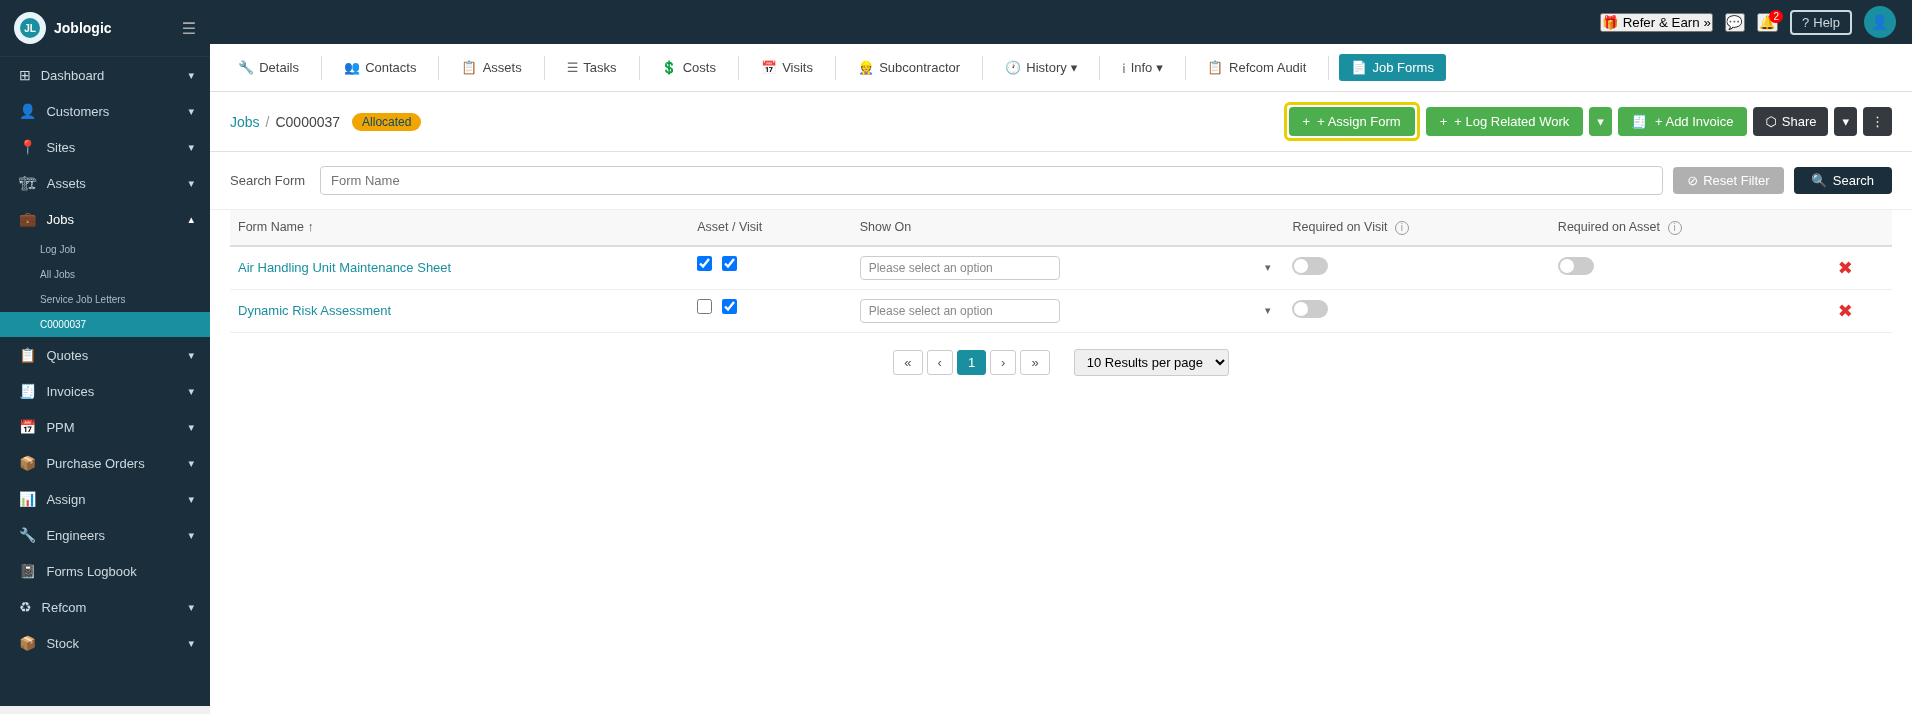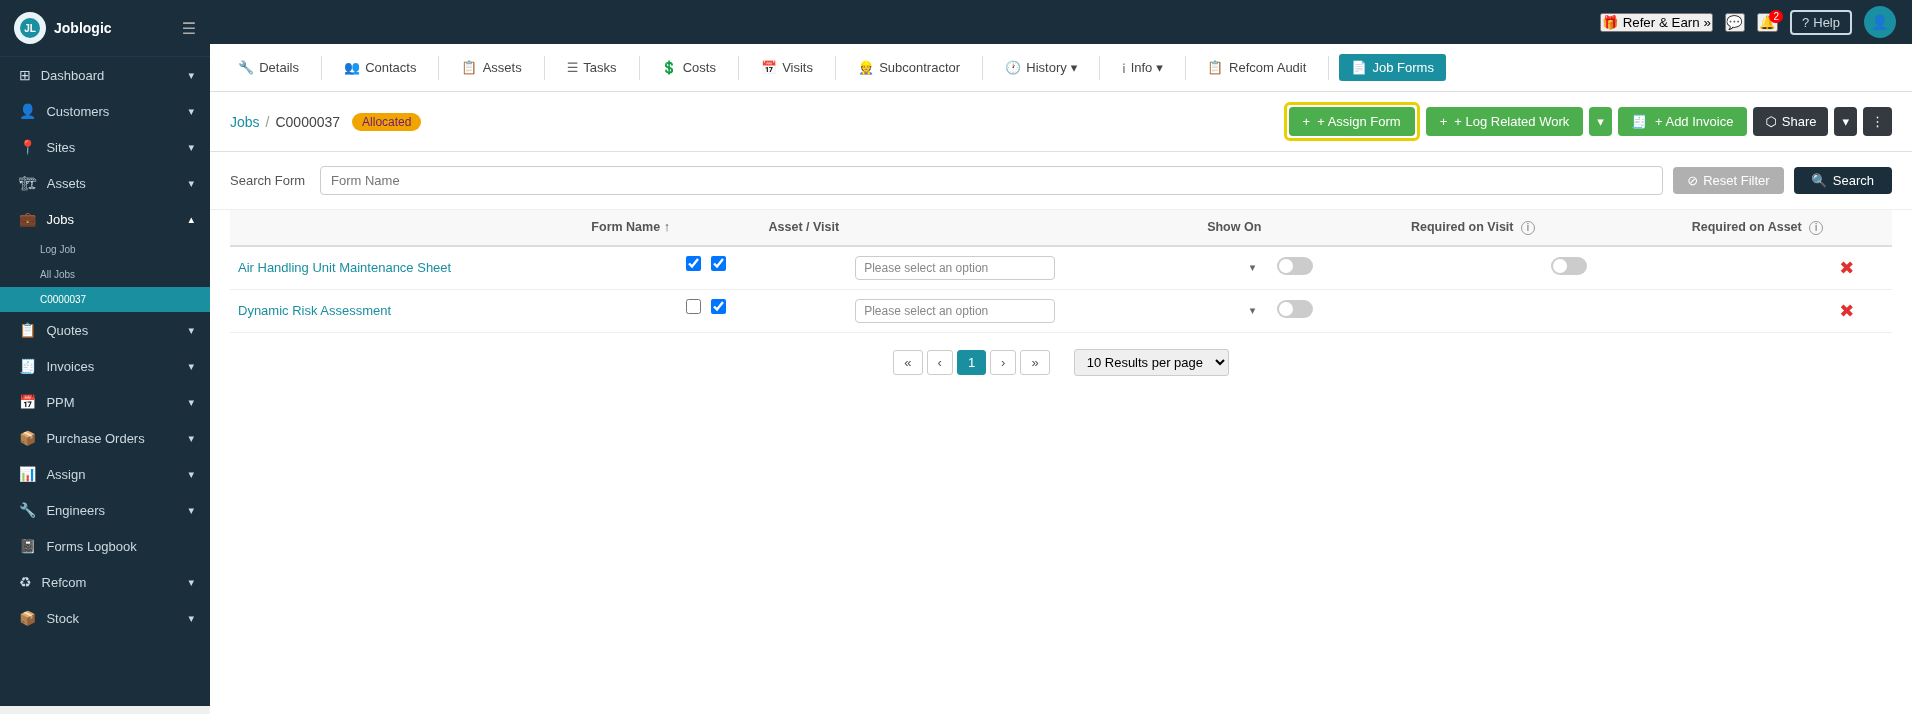--- a/index.html
+++ b/index.html
@@ -141,21 +141,21 @@
       display: flex;
       align-items: center;
       gap: 6px;
       font-size: 14px;
       color: #444;
     }
     .breadcrumb a { color: #1a8fa0; text-decoration: none; }
     .breadcrumb .sep { color: #999; }
     .status-badge {
       background: #f0a500;
-      color: #701a75;
+      color: #0c4a6e;
       padding: 2px 10px;
       border-radius: 10px;
       font-size: 12px;
     }
     .header-actions {
       margin-left: auto;
       display: flex;
       align-items: center;
       gap: 6px;
     }
@@ -253,24 +253,24 @@
       align-items: center;
       gap: 5px;
     }
 
     
     .table-area { padding: 0 20px; }
     table { width: 100%; border-collapse: collapse; }
     thead tr { border-bottom: 2px solid #ddd; background: #f8f8f8; }
     th {
       padding: 10px 8px;
-      text-align: right;
+      text-align: left;
       font-size: 12.5px;
       color: #555;
-      font-weight: 700;
+      font-weight: 400;
     }
     tbody tr { border-bottom: 1px solid #eee; }
     td { padding: 9px 8px; font-size: 13px; }
     td a { color: #1a8fa0; text-decoration: none; }
 
     .checkbox-cell { text-align: center; }
     input[type="checkbox"] { width: 15px; height: 15px; cursor: pointer; }
 
     .select-option {
       border: 1px solid #ccc;
@@ -415,20 +415,21 @@
     <span class="item-arrow">▾</span>
   </div>
 
   <div class="sidebar-item expanded">
     <span class="item-icon">💼</span>
     <span>Jobs</span>
     <span class="item-arrow">▴</span>
   </div>
   <div class="sidebar-sub-item">Log Job</div>
   <div class="sidebar-sub-item">All Jobs</div>
+  <div class="sidebar-sub-item">Service Job Letters</div>
   <div class="sidebar-sub-item active">C0000037</div>
 
   <div class="sidebar-item">
     <span class="item-icon">📋</span>
     <span>Quotes</span>
     <span class="item-arrow">▾</span>
   </div>
 
   <div class="sidebar-item">
     <span class="item-icon">🧾</span>

